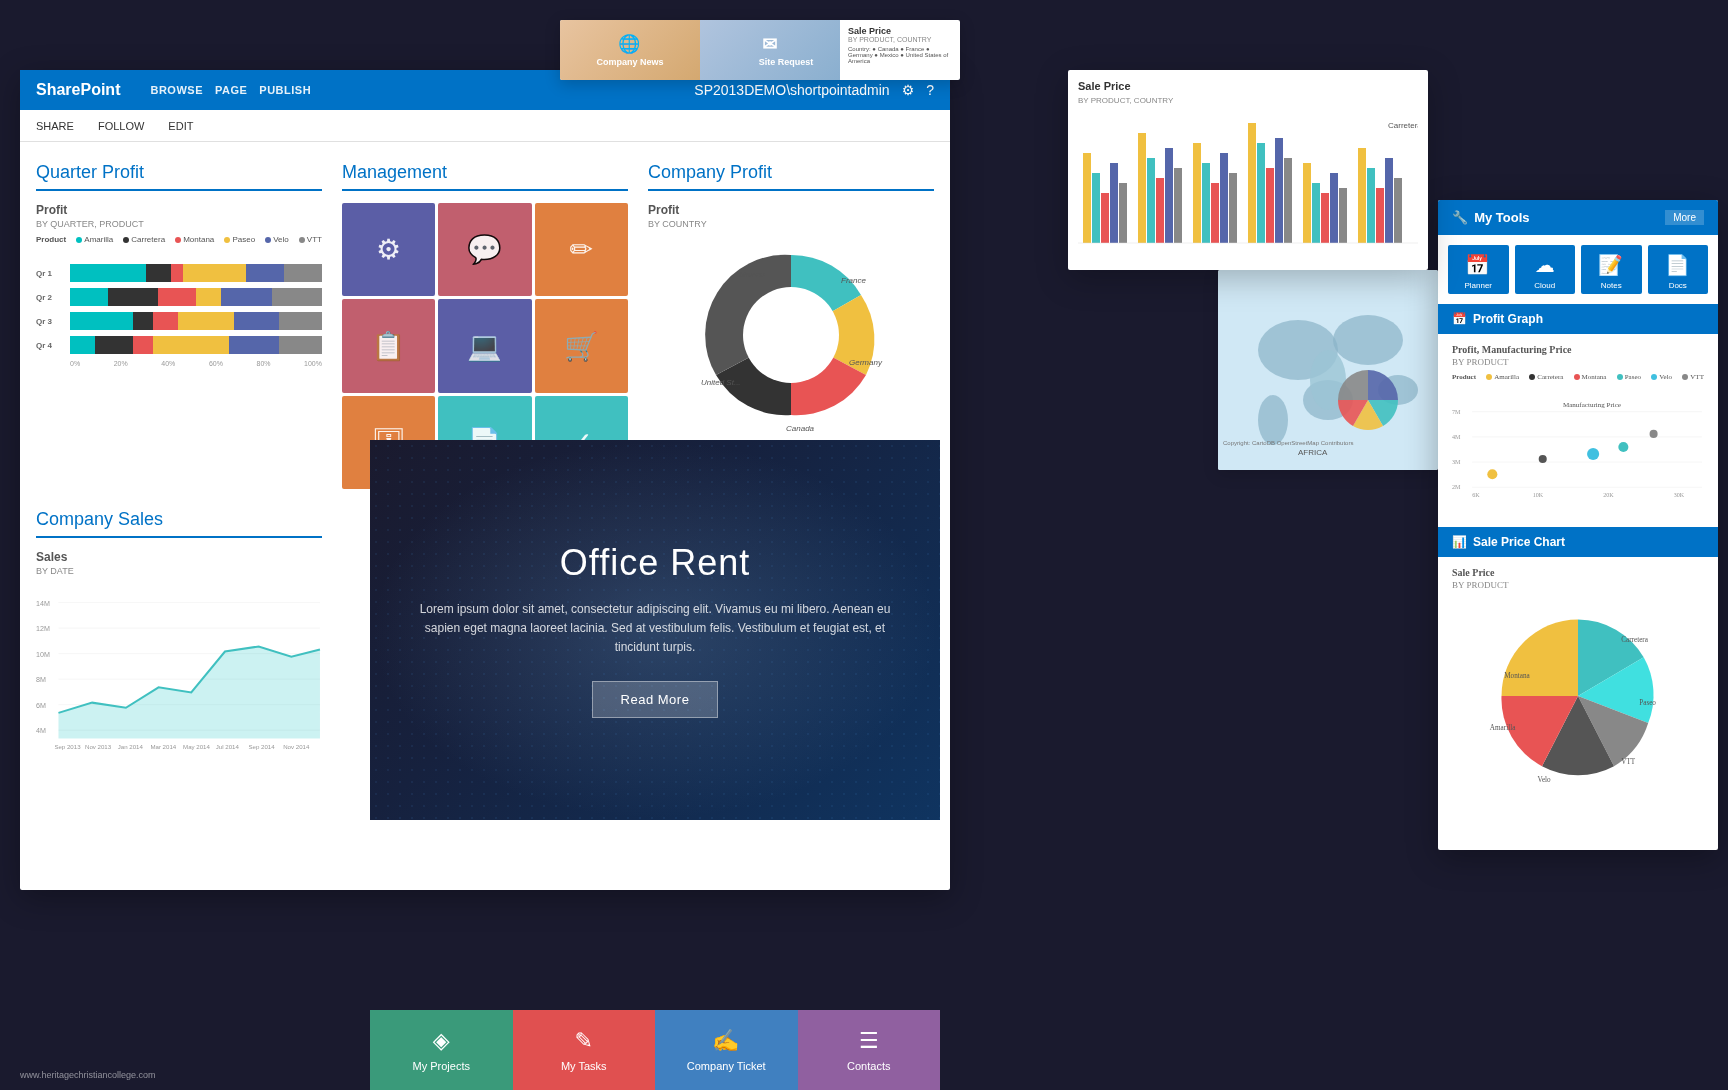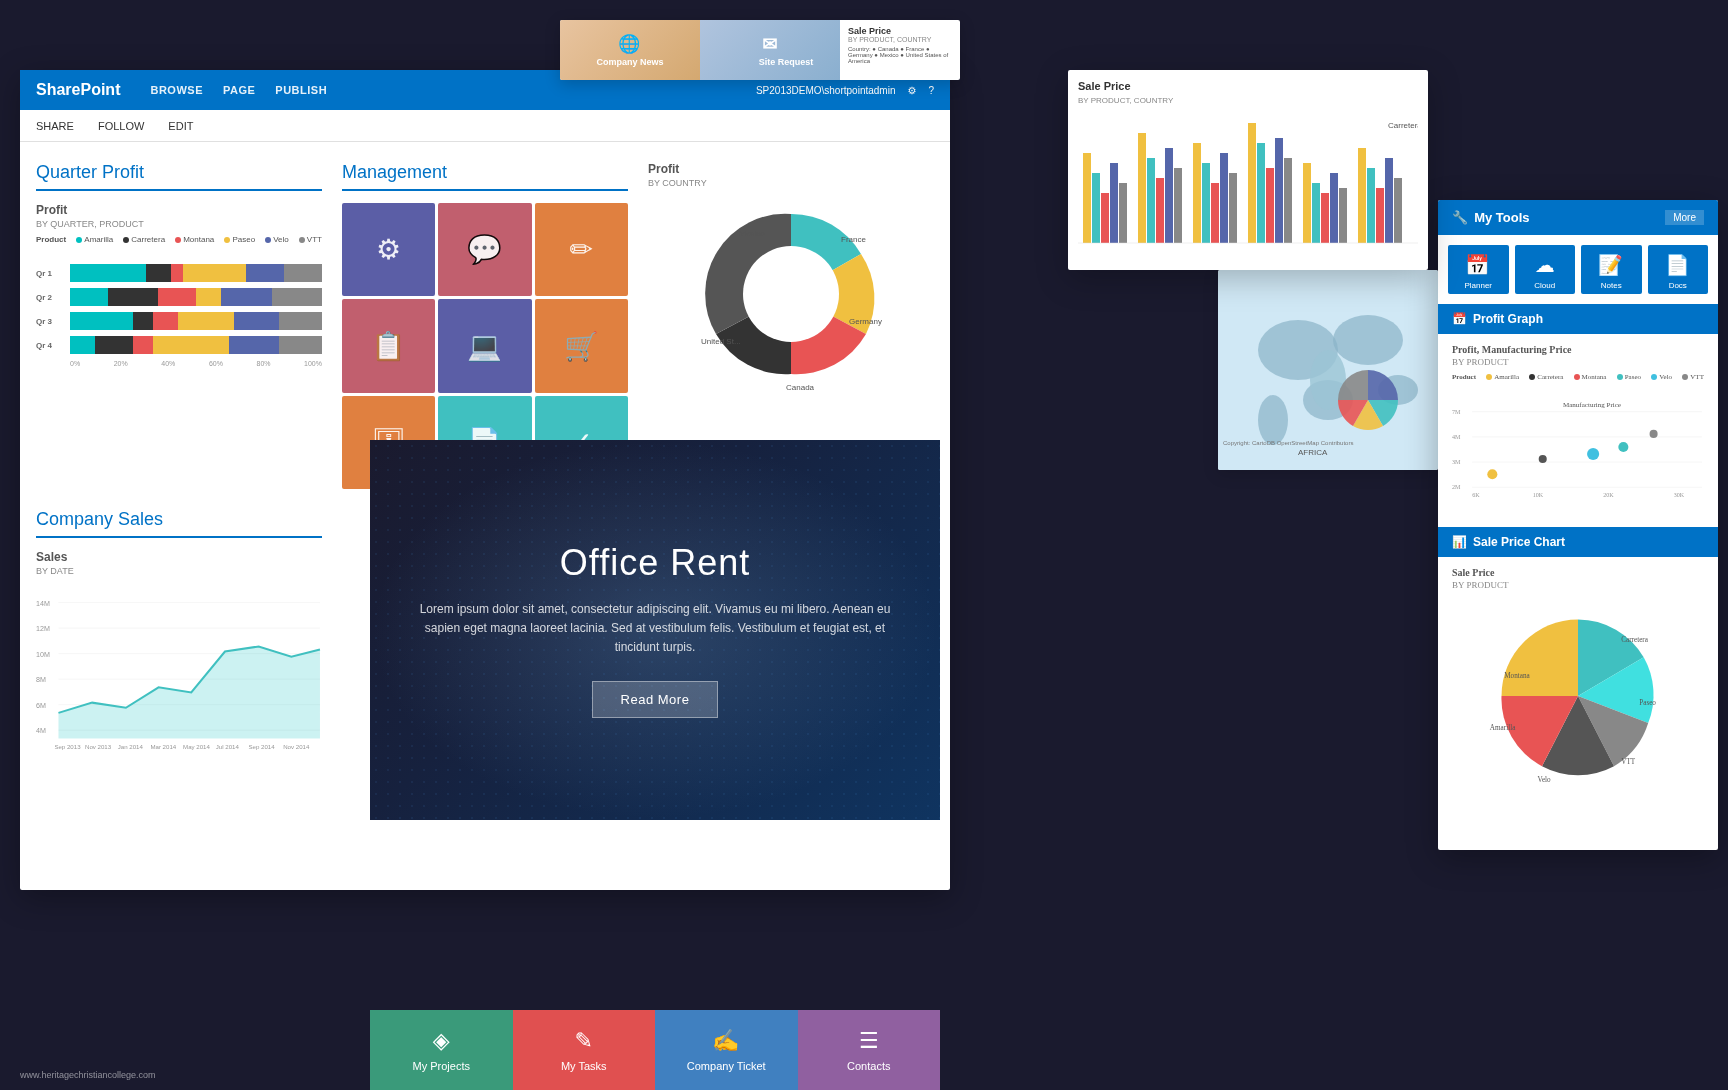--- a/index.html
+++ b/index.html
@@ -34,38 +34,38 @@
       padding: 0 16px;
       gap: 20px;
     }
     .sp-logo {
       color: #fff;
       font-size: 16px;
       font-weight: 600;
     }
     .sp-nav {
       display: flex;
-      gap: 20px;
+      gap: 12px;
       margin-left: 10px;
     }
     .sp-nav-item {
       color: #fff;
       font-size: 11px;
       font-weight: 600;
       letter-spacing: 0.5px;
       cursor: pointer;
       opacity: 0.9;
     }
     .sp-right {
       margin-left: auto;
       display: flex;
       align-items: center;
       gap: 12px;
       color: #fff;
-      font-size: 10px;
+      font-size: 14px;
     }
 
     
     .sp-subbar {
       background: #fff;
       height: 32px;
       display: flex;
       align-items: center;
       padding: 0 16px;
       gap: 24px;
@@ -196,20 +196,21 @@
       grid-column: 3;
     }
 
     
     .donut-container {
       display: flex;
       justify-content: center;
       align-items: center;
       height: 200px;
       position: relative;
+      font-style: italic;
     }
     .donut-svg {
       width: 200px;
       height: 200px;
     }
 
     
     .company-sales {
       grid-column: 1;
       grid-row: 2;
@@ -628,20 +629,21 @@
         <div class="mgmt-tile" style="background:#40c0c0;">
           <div class="mgmt-tile-inner">📄</div>
         </div>
         <div class="mgmt-tile" style="background:#40c0c0;">
           <div class="mgmt-tile-inner">✓</div>
         </div>
       </div>
     </div>
 
     <div class="company-profit">
+      <div class="section-title">Company Profit</div>
       <div class="chart-label">Profit</div>
       <div class="chart-sublabel">BY COUNTRY</div>
       <div class="donut-container">
         <svg class="donut-svg" viewBox="0 0 200 200">
 
           <path d="M100,100 L100,20 A80,80 0 0,1 170,60 Z" fill="#40c0c0"></path>
 
           <path d="M100,100 L170,60 A80,80 0 0,1 175,140 Z" fill="#f0c040"></path>
 
           <path d="M100,100 L175,140 A80,80 0 0,1 100,180 Z" fill="#e85454"></path>

